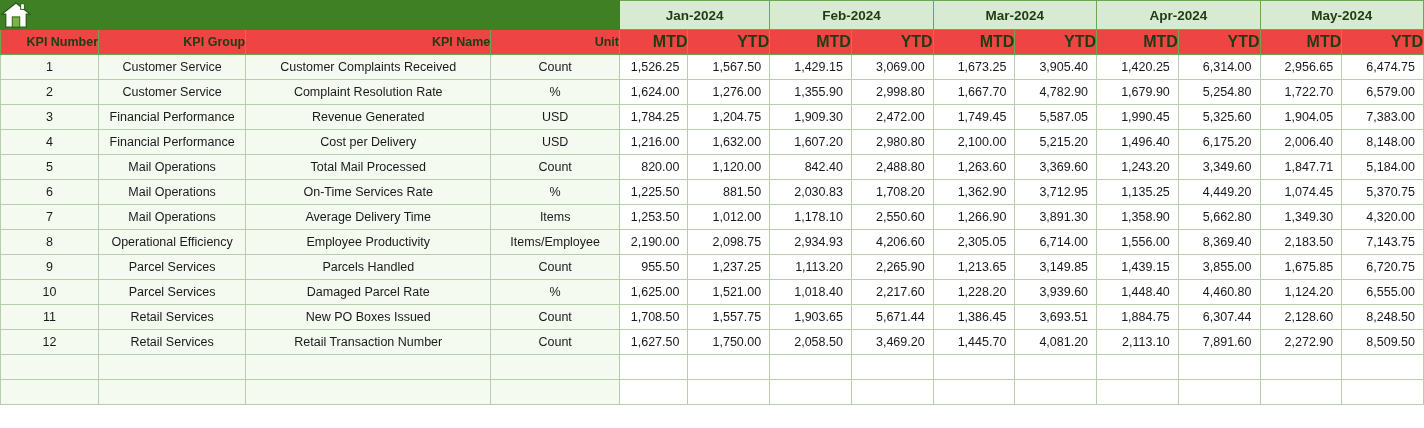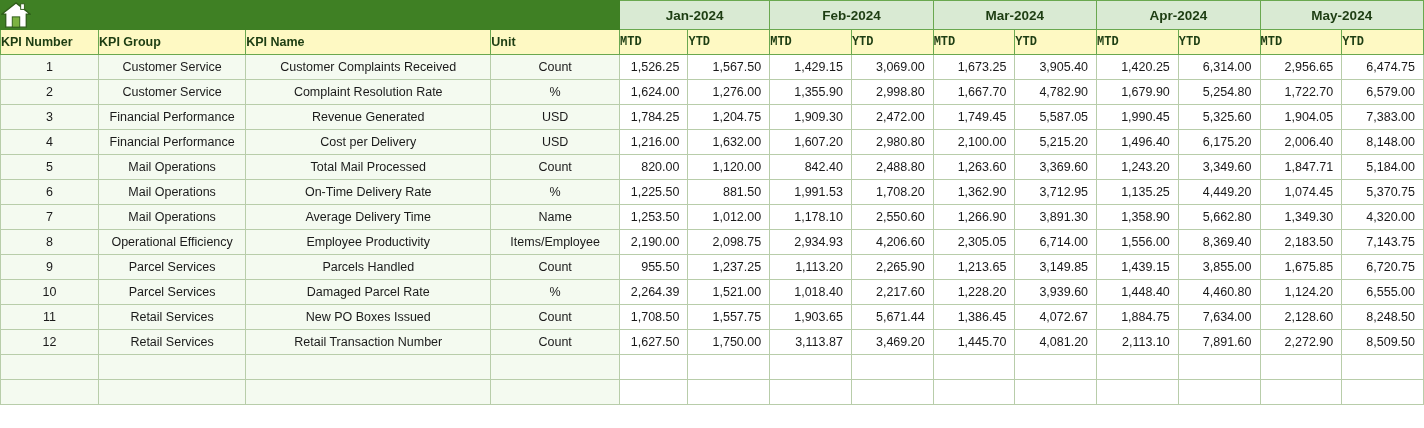--- a/index.html
+++ b/index.html
@@ -45,31 +45,30 @@
     color: #1d3d12;
     font-weight: bold;
     font-size: 13.5px;
     text-align: center;
     height: 36px;
     border: 1px solid #6aa84f !important;
     margin-left: 40px;
   }
   
   .col-head {
-    background: #fef9c3;
+    background: #ef4444;
     color: #1d3d12;
     font-weight: bold;
     font-size: 12.5px;
-    text-align: left;
+    text-align: right;
     height: 26px;
     border: 1px solid #6aa84f !important;
   }
   .col-head.mtdytd {
-    font-size: 12px;
-    font-family: Liberation Mono, monospace;
+    font-size: 16px;
   }
   
   td.cell {
     text-align: center;
     background: #f4faf0;
     font-size: 12.5px;
   }
   td.cell.num {
     text-align: center;
   }
@@ -222,38 +221,38 @@
         <td class="cell val mtd-sep">1,263.60</td>
         <td class="cell val">3,369.60</td>
         <td class="cell val mtd-sep">1,243.20</td>
         <td class="cell val">3,349.60</td>
         <td class="cell val mtd-sep">1,847.71</td>
         <td class="cell val">5,184.00</td>
       </tr>
       <tr>
         <td class="cell num">6</td>
         <td class="cell">Mail Operations</td>
-        <td class="cell">On-Time Delivery Rate</td>
+        <td class="cell">On-Time Services Rate</td>
         <td class="cell">%</td>
         <td class="cell val mtd-sep">1,225.50</td>
         <td class="cell val">881.50</td>
-        <td class="cell val mtd-sep">1,991.53</td>
+        <td class="cell val mtd-sep">2,030.83</td>
         <td class="cell val">1,708.20</td>
         <td class="cell val mtd-sep">1,362.90</td>
         <td class="cell val">3,712.95</td>
         <td class="cell val mtd-sep">1,135.25</td>
         <td class="cell val">4,449.20</td>
         <td class="cell val mtd-sep">1,074.45</td>
         <td class="cell val">5,370.75</td>
       </tr>
       <tr>
         <td class="cell num">7</td>
         <td class="cell">Mail Operations</td>
         <td class="cell">Average Delivery Time</td>
-        <td class="cell">Name</td>
+        <td class="cell">Items</td>
         <td class="cell val mtd-sep">1,253.50</td>
         <td class="cell val">1,012.00</td>
         <td class="cell val mtd-sep">1,178.10</td>
         <td class="cell val">2,550.60</td>
         <td class="cell val mtd-sep">1,266.90</td>
         <td class="cell val">3,891.30</td>
         <td class="cell val mtd-sep">1,358.90</td>
         <td class="cell val">5,662.80</td>
         <td class="cell val mtd-sep">1,349.30</td>
         <td class="cell val">4,320.00</td>
@@ -288,55 +287,55 @@
         <td class="cell val mtd-sep">1,439.15</td>
         <td class="cell val">3,855.00</td>
         <td class="cell val mtd-sep">1,675.85</td>
         <td class="cell val">6,720.75</td>
       </tr>
       <tr>
         <td class="cell num">10</td>
         <td class="cell">Parcel Services</td>
         <td class="cell">Damaged Parcel Rate</td>
         <td class="cell">%</td>
-        <td class="cell val mtd-sep">2,264.39</td>
+        <td class="cell val mtd-sep">1,625.00</td>
         <td class="cell val">1,521.00</td>
         <td class="cell val mtd-sep">1,018.40</td>
         <td class="cell val">2,217.60</td>
         <td class="cell val mtd-sep">1,228.20</td>
         <td class="cell val">3,939.60</td>
         <td class="cell val mtd-sep">1,448.40</td>
         <td class="cell val">4,460.80</td>
         <td class="cell val mtd-sep">1,124.20</td>
         <td class="cell val">6,555.00</td>
       </tr>
       <tr>
         <td class="cell num">11</td>
         <td class="cell">Retail Services</td>
         <td class="cell">New PO Boxes Issued</td>
         <td class="cell">Count</td>
         <td class="cell val mtd-sep">1,708.50</td>
         <td class="cell val">1,557.75</td>
         <td class="cell val mtd-sep">1,903.65</td>
         <td class="cell val">5,671.44</td>
         <td class="cell val mtd-sep">1,386.45</td>
-        <td class="cell val">4,072.67</td>
+        <td class="cell val">3,693.51</td>
         <td class="cell val mtd-sep">1,884.75</td>
-        <td class="cell val">7,634.00</td>
+        <td class="cell val">6,307.44</td>
         <td class="cell val mtd-sep">2,128.60</td>
         <td class="cell val">8,248.50</td>
       </tr>
       <tr>
         <td class="cell num">12</td>
         <td class="cell">Retail Services</td>
         <td class="cell">Retail Transaction Number</td>
         <td class="cell">Count</td>
         <td class="cell val mtd-sep">1,627.50</td>
         <td class="cell val">1,750.00</td>
-        <td class="cell val mtd-sep">3,113.87</td>
+        <td class="cell val mtd-sep">2,058.50</td>
         <td class="cell val">3,469.20</td>
         <td class="cell val mtd-sep">1,445.70</td>
         <td class="cell val">4,081.20</td>
         <td class="cell val mtd-sep">2,113.10</td>
         <td class="cell val">7,891.60</td>
         <td class="cell val mtd-sep">2,272.90</td>
         <td class="cell val">8,509.50</td>
       </tr>
       <tr class="blank">
         <td class="cell num"></td>

